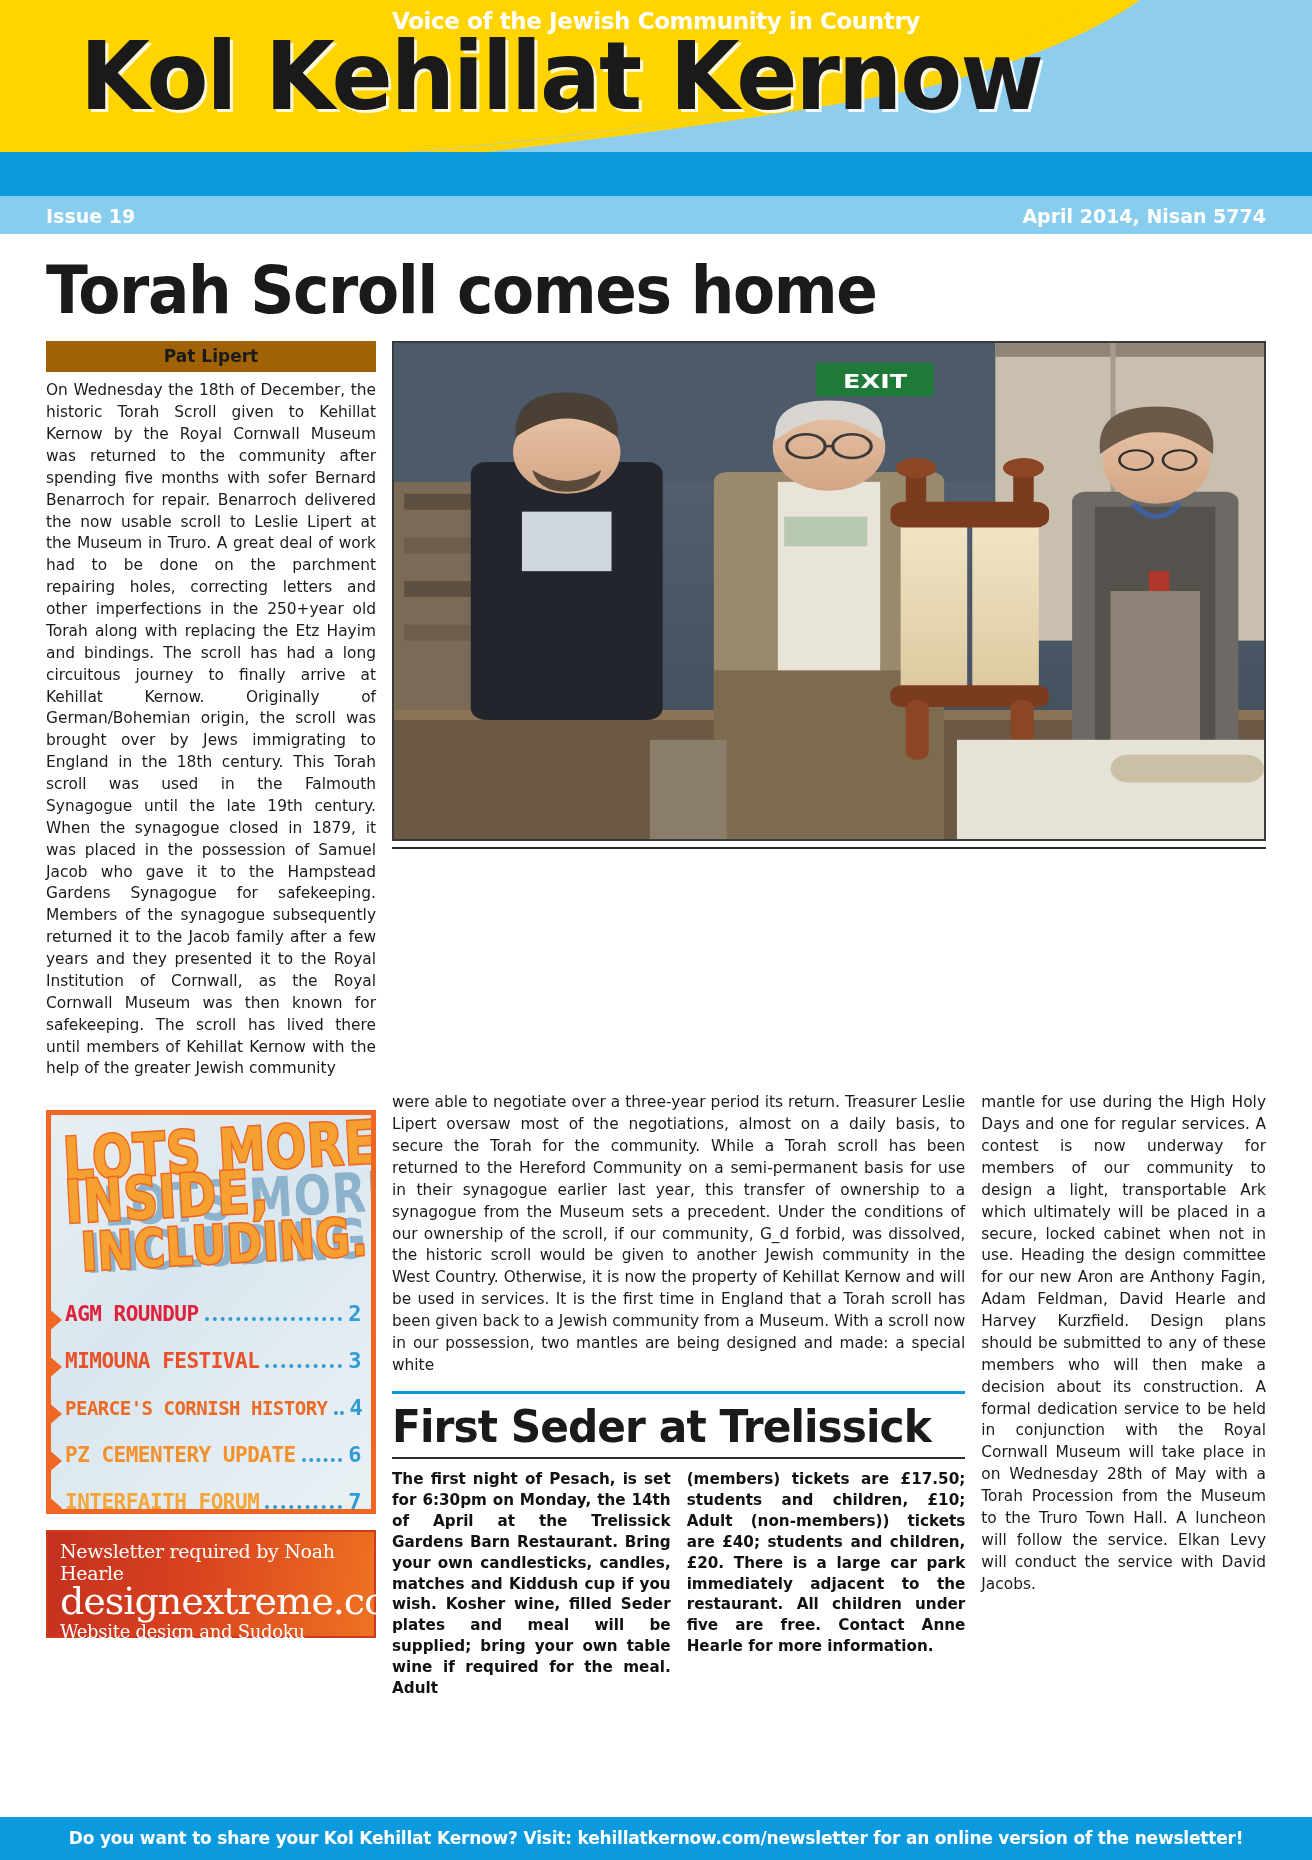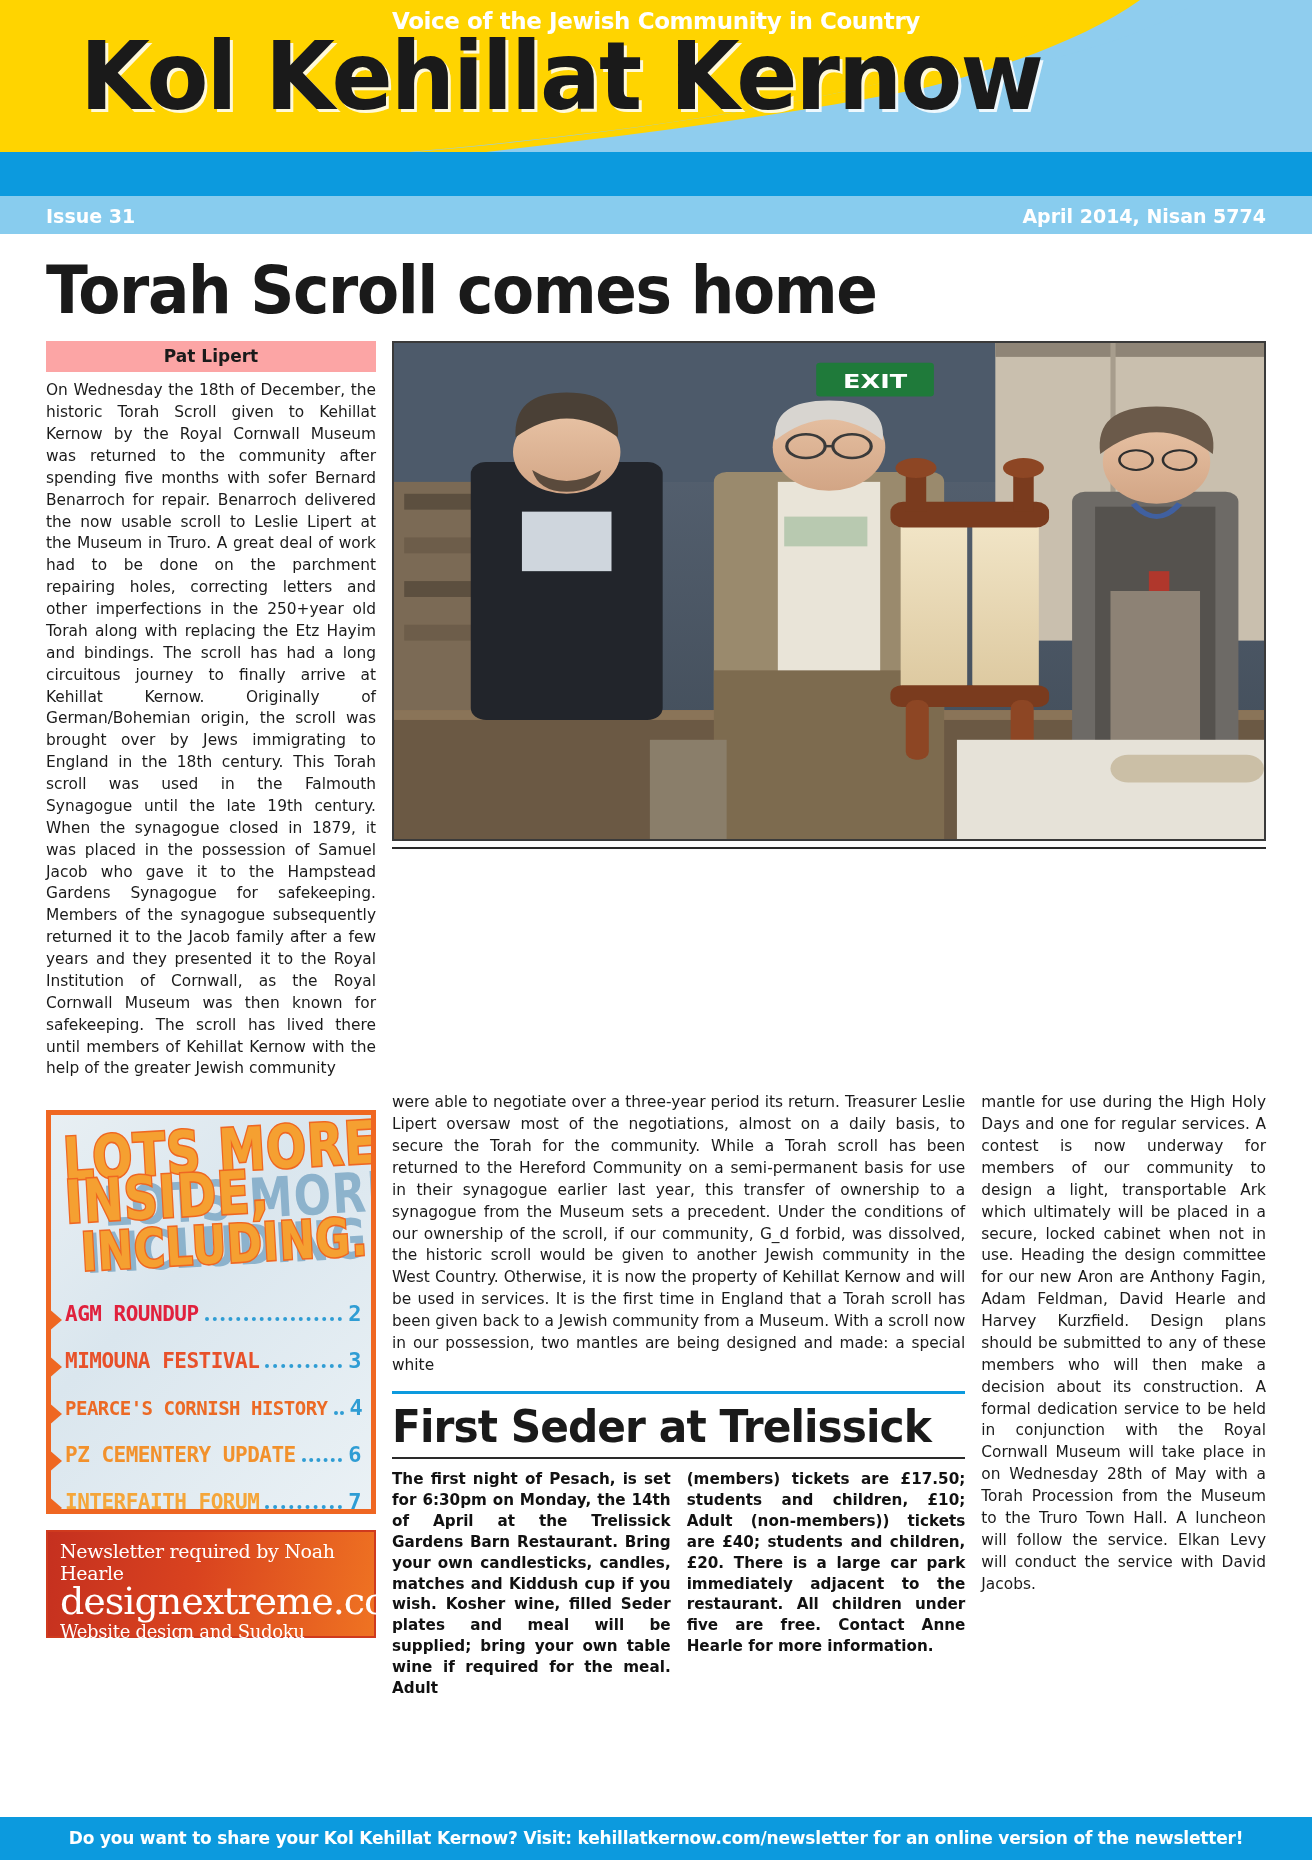--- a/index.html
+++ b/index.html
@@ -83,21 +83,21 @@
 
   
   .top-region {
     display: flex;
     gap: 16px;
     margin-top: 16px;
   }
   .col-narrow { width: 330px; flex: 0 0 330px; }
 
   .byline {
-    background: #fca5a5;
+    background: #a16207;
     text-align: center;
     font-weight: bold;
     font-size: 17px;
     padding: 5px 0 6px 0;
     color: #1a1a1a;
     font-family: "DejaVu Sans", sans-serif;
   }
   .body-text {
     font-size: 15.4px;
     line-height: 1.42;
@@ -283,21 +283,21 @@
     <path d="M1110,0 C1010,78 760,128 420,158 C250,173 110,182 0,188 L0,196 L1312,196 L1312,0 Z" fill="#8fcdee"></path>
     <path d="M1090,0 C995,72 750,122 415,152 C250,167 110,177 0,183 L0,196 C120,190 280,180 450,163 C790,131 1030,78 1140,0 Z" fill="#ffd400"></path>
     <path d="M1312,0 L1312,196 L0,196 L0,188 C140,182 330,170 520,148 C850,110 1120,60 1200,0 Z" fill="#8fcdee"></path>
   </svg>
   <div class="mast-title">Kol Kehillat Kernow</div>
   <div class="mast-tagline-bar"></div>
   <div class="mast-tagline">Voice of the Jewish Community in Country</div>
 </div>
 
 <div class="issue-bar">
-  <span class="issue-left">Issue 31</span>
+  <span class="issue-left">Issue 19</span>
   <span class="issue-right">April 2014, Nisan 5774</span>
 </div>
 
 <div class="page">
 
   <div class="headline">Torah Scroll comes home</div>
 
   <div class="top-region">
 
     <div class="col-narrow">

